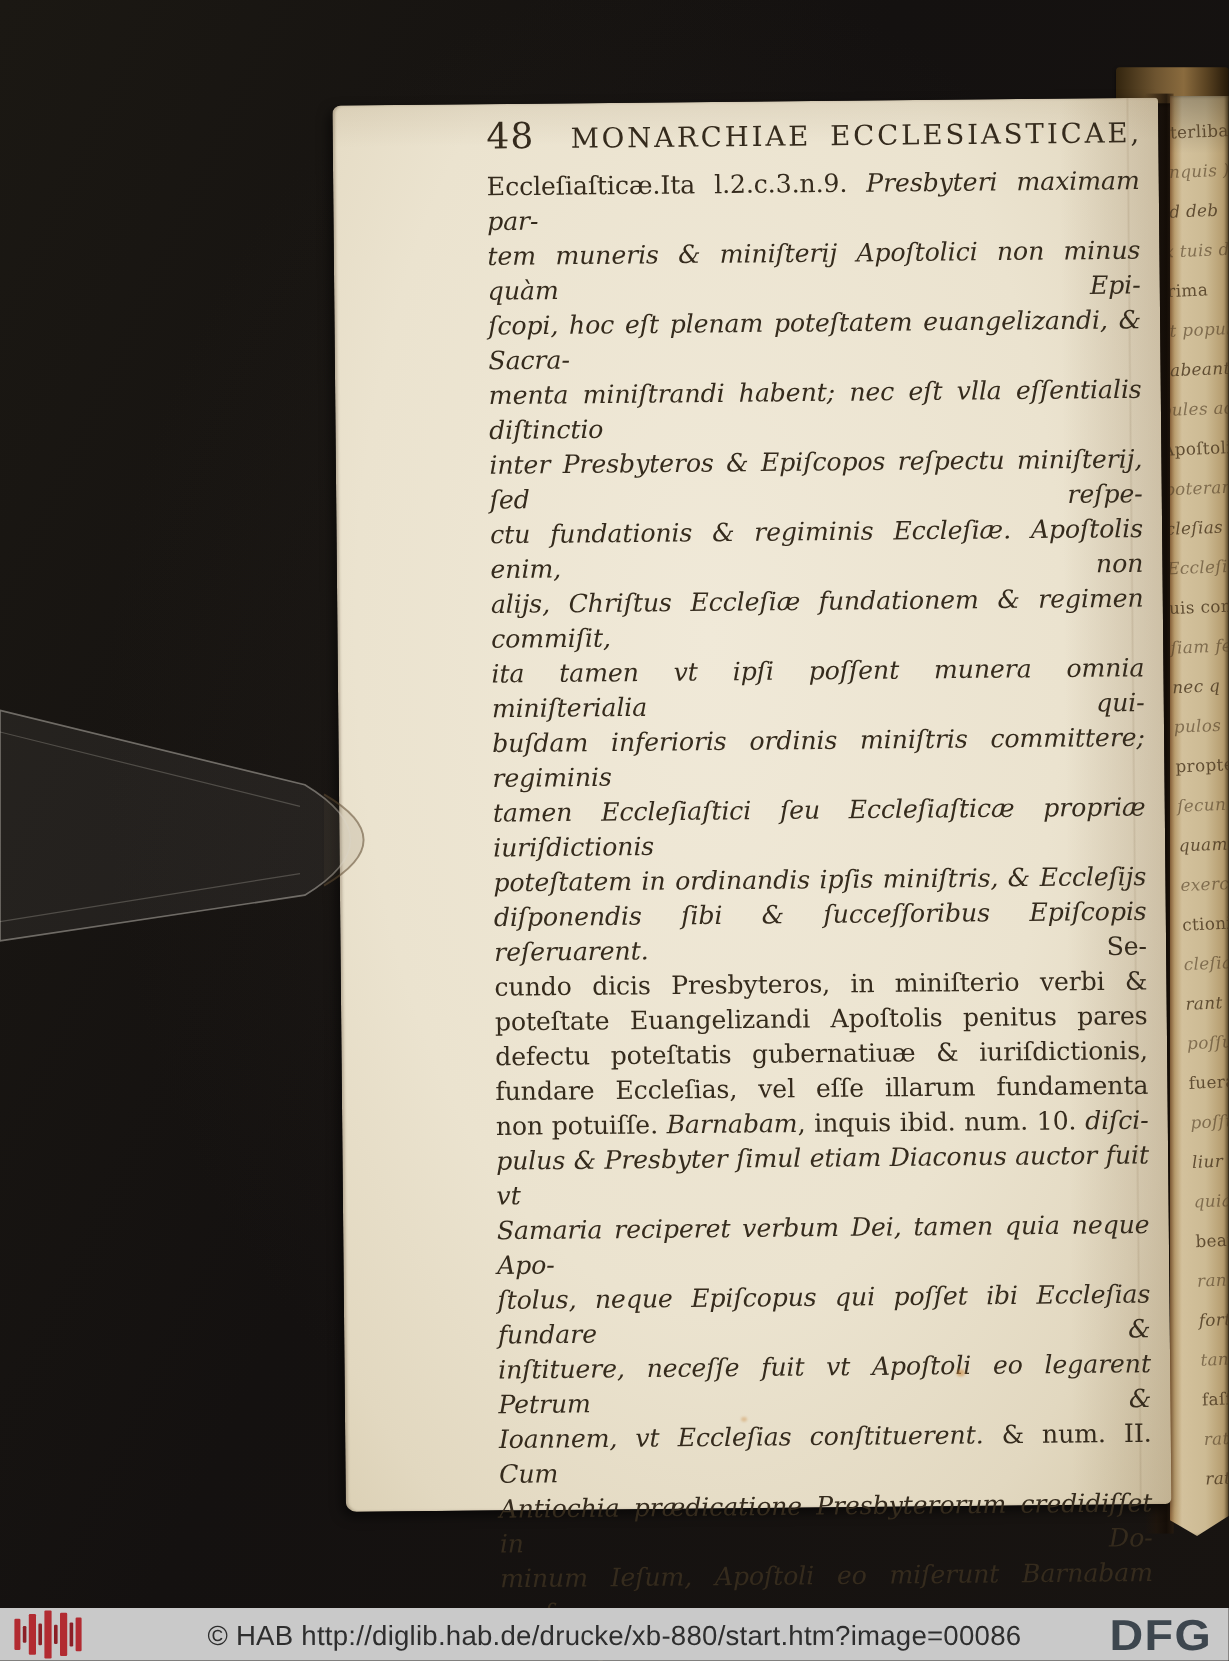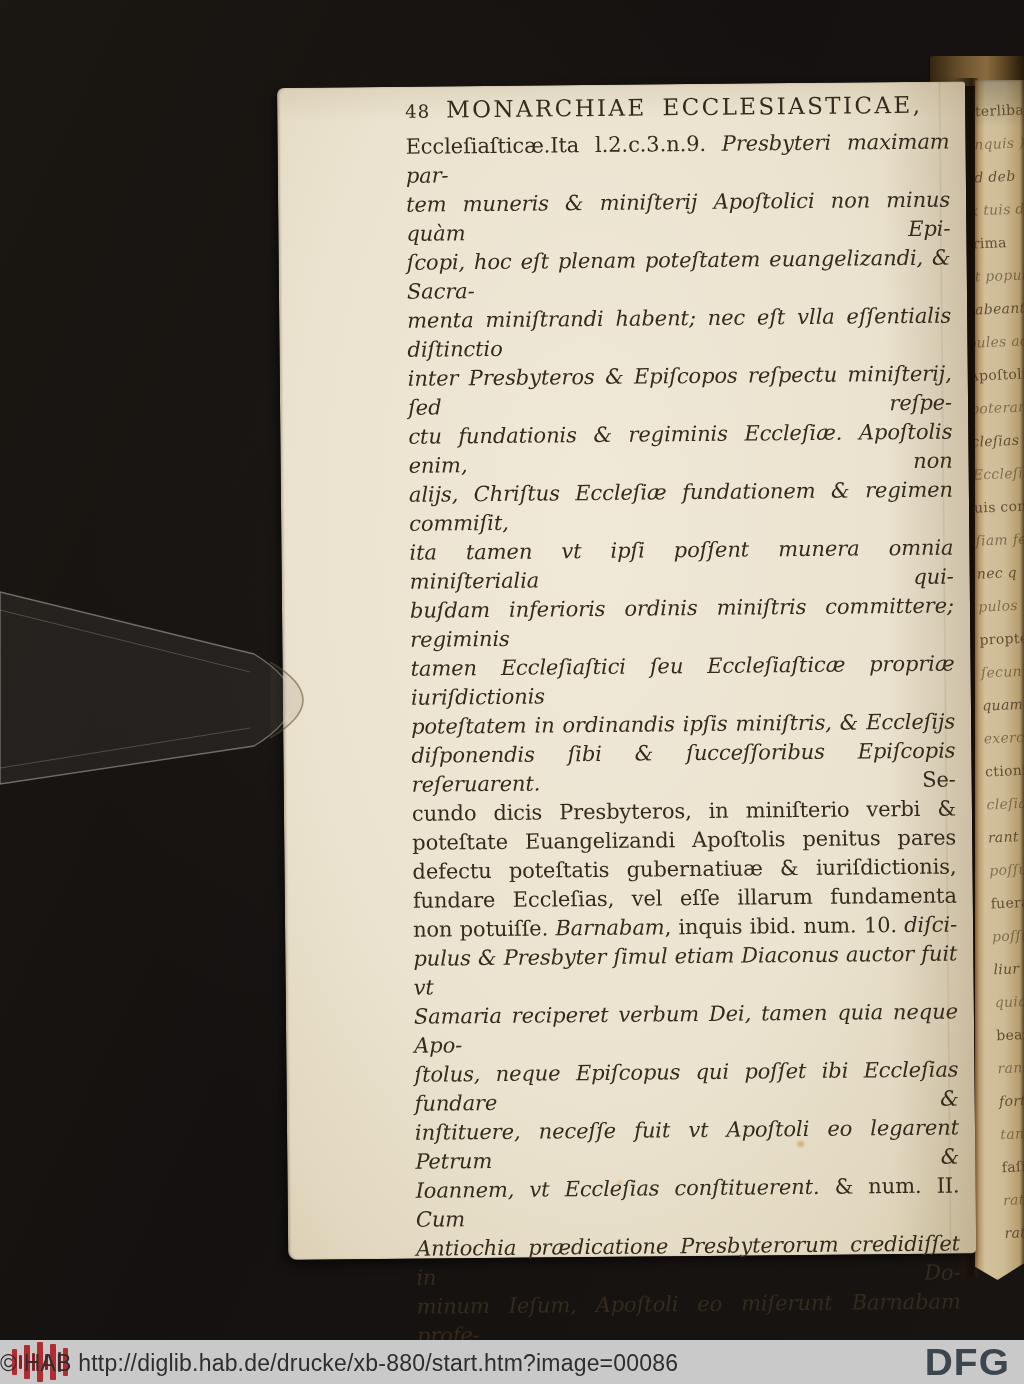--- a/index.html
+++ b/index.html
@@ -20,21 +20,21 @@
     transform:rotate(-0.55deg);transform-origin:top left;
     border-radius:7px 3px 5px 9px;
     background:
       linear-gradient(to right, rgba(0,0,0,0) 88%, rgba(110,80,40,0.20) 100%),
       linear-gradient(to bottom, rgba(120,95,55,0.10) 0%, rgba(0,0,0,0) 3%),
       radial-gradient(ellipse at 45% 38%, #f0e9d8 0%, #ebe3cf 55%, #e2d8c0 82%, #d6caac 100%);
     box-shadow:-3px 4px 10px rgba(0,0,0,0.55), 2px 0 2px rgba(60,40,20,0.25) inset;
   }
   .page-inner{padding:10px 16px 0 128px;color:#352b1d;}
   .page-header{display:flex;align-items:baseline;margin:0 0 10px 0;}
-  .page-number{font-size:18px;letter-spacing:1px;margin-right:16px;}
+  .page-number{font-size:30px;letter-spacing:1px;margin-right:30px;}
   .running-title{flex:1;font-size:23px;letter-spacing:2.4px;word-spacing:6px;white-space:nowrap;}
   .text-block{width:544px;}
   .tline{
     font-size:21px;line-height:29px;
     text-align:justify;text-align-last:justify;
     white-space:normal;letter-spacing:-0.1px;
   }
   .tline .it{font-style:italic;}
   .stain{position:absolute;border-radius:50%;background:#c9883f;filter:blur(1px);}
   .stain.s1{left:510px;top:1058px;width:7px;height:6px;opacity:.55;}
@@ -64,21 +64,21 @@
   
   .holder-svg{position:absolute;left:0;top:540px;width:380px;height:280px;pointer-events:none;}
   
   .footer-bar{
     position:absolute;left:0;bottom:0;width:1024px;height:44px;background:#c9c9c9;
     font-family:"Liberation Sans", sans-serif;
   }
   .calibration-mark{position:absolute;left:12px;bottom:1px;height:42px;display:flex;align-items:center;gap:2px;}
   .calibration-mark .bar{border-radius:1px;}
   .attribution-text{
-    position:absolute;left:0;right:0;top:0;height:44px;line-height:46px;
+    position:absolute;left:0;right:0;top:0;height:44px;line-height:46px;text-align:center;
     font-size:23px;color:#2e2e2e;letter-spacing:0.2px;
   }
   .dfg-logo{
     position:absolute;right:14px;top:3px;height:40px;line-height:40px;
     font-size:36px;font-weight:bold;color:#3d464e;letter-spacing:1px;
     transform:scaleX(1.08);transform-origin:right center;
   }
 </style>
 </head>
 <body>

